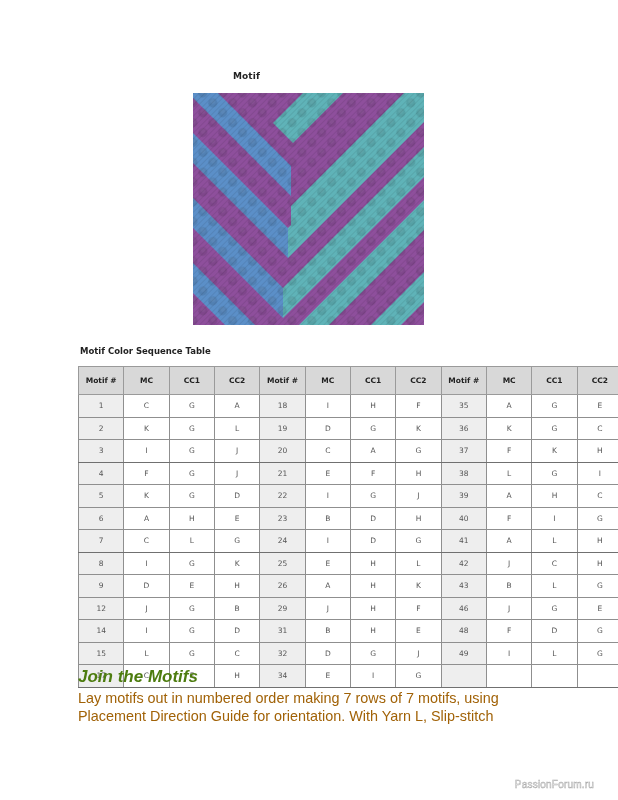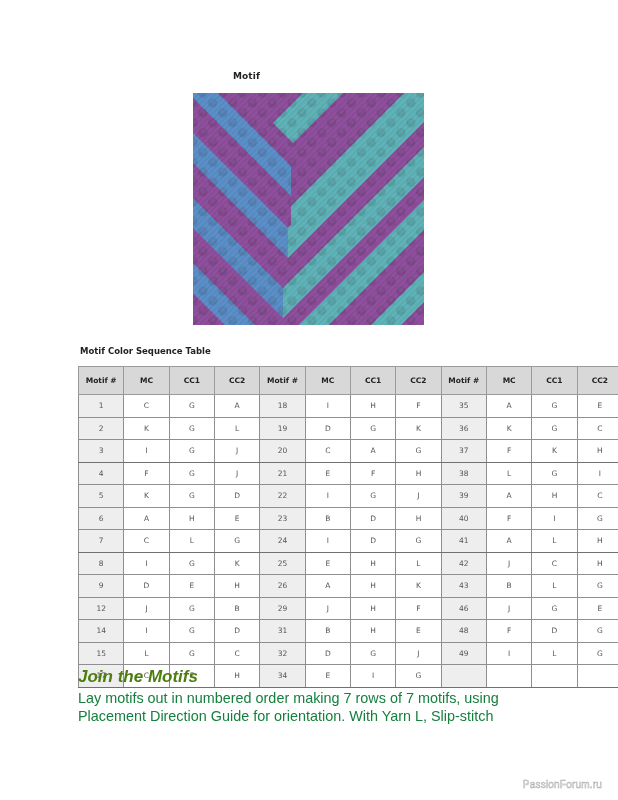--- a/index.html
+++ b/index.html
@@ -7,22 +7,22 @@
   .motif-label { position: absolute; left: 194px; top: 71px; font-size: 9px; font-weight: bold; color: #222; letter-spacing: 0.1px; margin-left: 39px; }
   .motif-image { position: absolute; left: 193px; top: 93px; width: 231px; height: 232px; overflow: hidden; background: #8a4f9a; }
   .motif-image svg { display: block; }
   .table-title { position: absolute; left: 80px; top: 346px; font-size: 8.5px; font-weight: bold; color: #222; }
   table.seq { position: absolute; left: 78px; top: 366px; width: 545px; border-collapse: collapse; table-layout: fixed; font-size: 7.5px; }
   table.seq th { background: #d8d8d8; height: 25px; font-weight: bold; color: #222; border: 1px solid #9a9a9a; font-size: 7.5px; }
   table.seq td { height: 21.5px; text-align: center; color: #555; border: 1px solid #8f8f8f; border-top-color: #b9b9b9; padding: 0; }
   table.seq td.num { background: #eeeeee; }
   table.seq tr.rowgrp td { border-bottom-color: #707070; }
   .join-heading { position: absolute; left: 78px; top: 667px; font-family: "Liberation Sans", sans-serif; font-weight: bold; font-size: 17px; color: #4d7c0f; font-style: italic; }
-  .join-body { position: absolute; left: 78px; top: 689px; width: 480px; font-family: "Liberation Sans", sans-serif; font-size: 14.4px; line-height: 18px; color: #15803d; }
-  .watermark { position: absolute; right: 16px; bottom: 10px; font-family: "Liberation Sans", sans-serif; font-size: 10px; color: #ffffff; -webkit-text-stroke: 0.5px #aaaaaa; letter-spacing: 0.2px; }
+  .join-body { position: absolute; left: 78px; top: 689px; width: 480px; font-family: "Liberation Sans", sans-serif; font-size: 14.4px; line-height: 18px; color: #a16207; }
+  .watermark { position: absolute; right: 24px; bottom: 10px; font-family: "Liberation Sans", sans-serif; font-size: 10px; color: #ffffff; -webkit-text-stroke: 0.5px #aaaaaa; letter-spacing: 0.2px; }
 </style>
 </head>
 <body>
 
 <div class="motif-label">Motif</div>
 
 <div class="motif-image">
   <svg width="231" height="232" viewBox="0 0 231 232">
     <defs>
       <pattern id="knit" width="4" height="4" patternUnits="userSpaceOnUse" patternTransform="rotate(45)">

